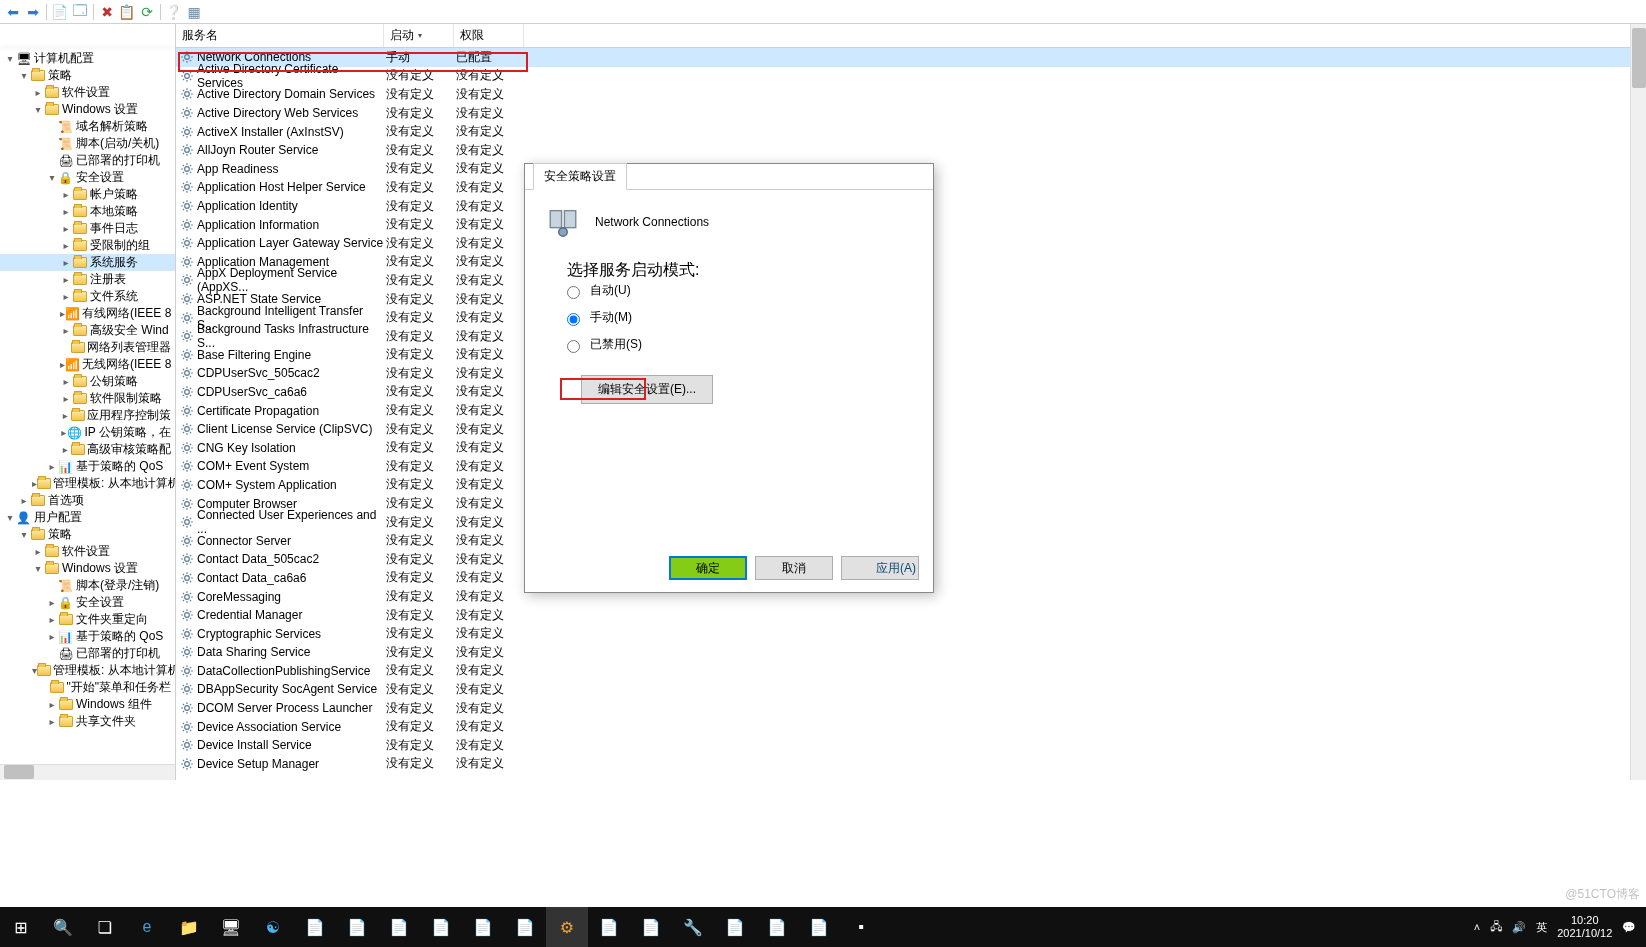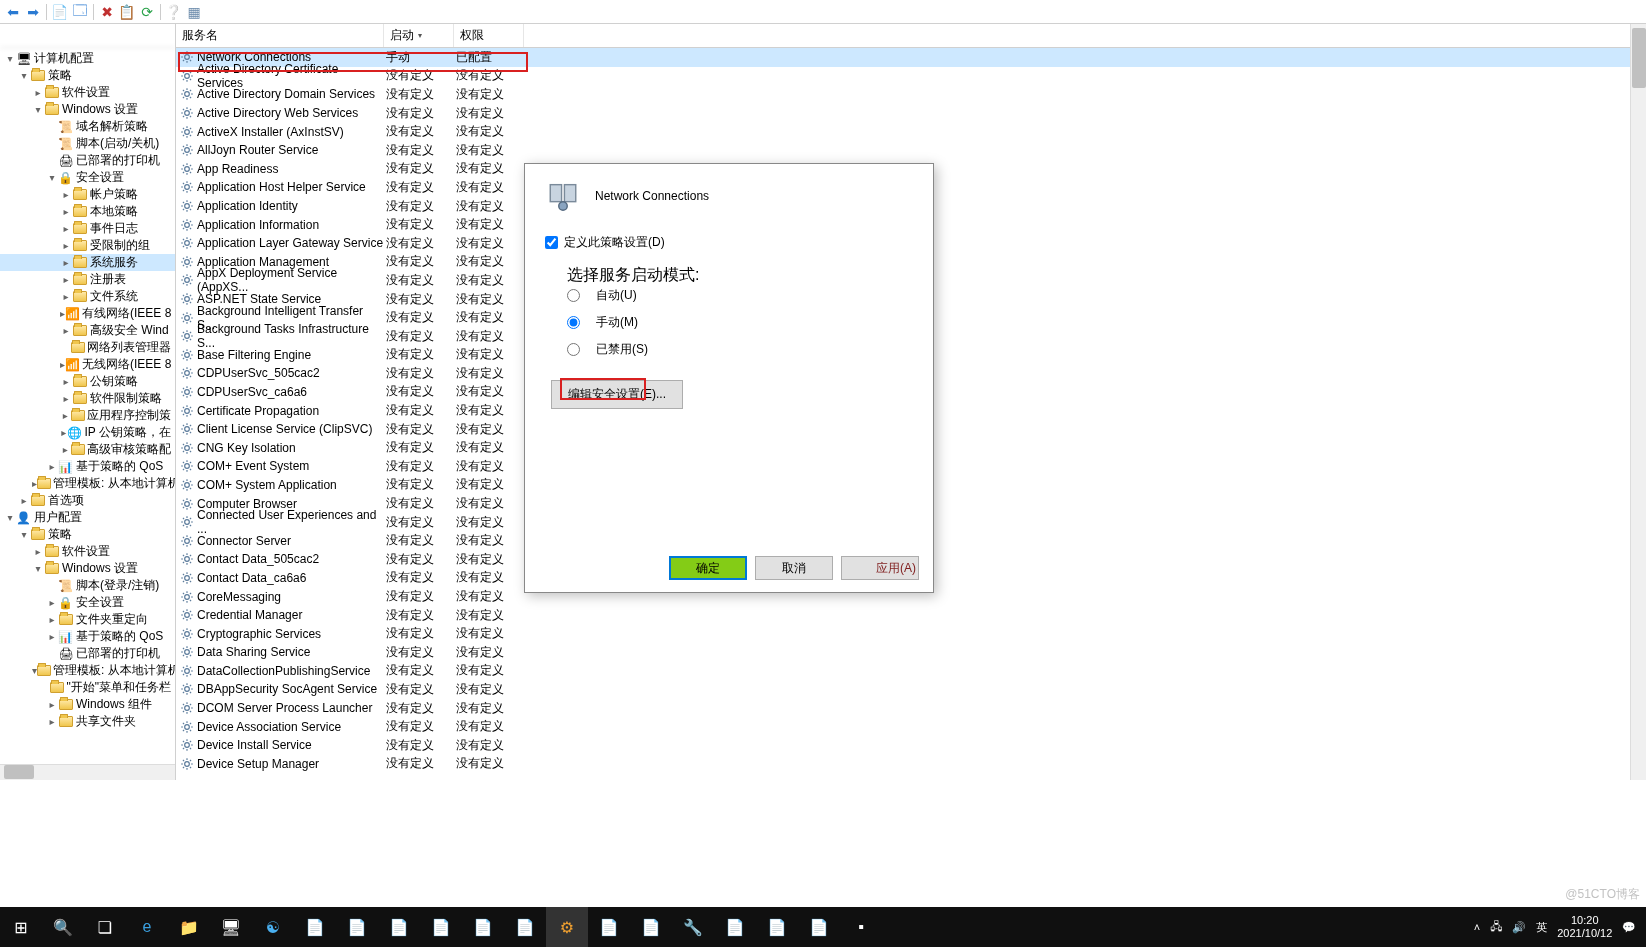--- a/index.html
+++ b/index.html
@@ -49,28 +49,28 @@
 .dialog-title .close{width:28px;text-align:center;cursor:pointer;font-size:14px;}
 .dialog-tabs{height:26px;border-bottom:1px solid #ccc;padding-left:8px;display:flex;align-items:flex-end;}
 .dialog-tab{border:1px solid #ccc;border-bottom:1px solid #fff;padding:4px 10px;background:#fff;position:relative;top:1px;font-size:12px;}
 .dialog-body{padding:14px 20px;}
 .dlg-header{display:flex;align-items:center;gap:14px;margin-bottom:20px;}
 .dlg-header .big-icon{width:36px;height:36px;display:flex;align-items:center;justify-content:center;color:#5a7a9a;}
 .dlg-header .big-icon svg{width:34px;height:34px;}
 .checkbox-row{display:flex;align-items:center;gap:6px;margin-bottom:14px;font-size:12px;}
 .checkbox-row input{width:13px;height:13px;}
 .mode-label{margin-left:22px;margin-bottom:1px;font-size:16px;}
-.radio-row{display:flex;align-items:center;gap:16px;margin-left:22px;margin-bottom:10px;font-size:12px;}
+.radio-row{display:flex;align-items:flex-end;gap:10px;margin-left:22px;margin-bottom:10px;font-size:12px;}
 .radio-row input{width:13px;height:13px;}
 .hl2{position:absolute;left:560px;top:378px;width:86px;height:22px;border:2px solid #d92020;pointer-events:none;}
-.edit-sec-btn{margin-left:6px;margin-top:12px;padding:5px 16px;border:1px solid #adadad;background:#e1e1e1;font-size:12px;cursor:pointer;}
+.edit-sec-btn{margin-left:36px;margin-top:12px;padding:5px 16px;border:1px solid #adadad;background:#e1e1e1;font-size:12px;cursor:pointer;}
 .dialog-buttons{position:absolute;bottom:12px;right:14px;display:flex;gap:8px;}
 .dialog-buttons button{width:78px;height:24px;border:1px solid #adadad;background:#e1e1e1;font-size:12px;cursor:pointer;}
 .dialog-buttons button.primary{border:2px solid #0078d7;background:#84cc16;}
-.dialog-buttons button:disabled{color:#7f1d1d;cursor:default;padding-left:32px;}
+.dialog-buttons button:disabled{color:#0c4a6e;cursor:default;padding-left:32px;}
 
 .blank-strip{height:32px;background:#fff;}
 .taskbar { position:absolute; left:0; right:0; bottom:0; height:40px; background:#101010; display:flex; align-items:center; color:#fff; }
 .taskbar .tb-icon{width:42px;height:40px;display:flex;align-items:center;justify-content:center;font-size:16px;cursor:pointer;}
 .taskbar .tb-icon.active{background:#333;}
 .taskbar .tray{margin-left:auto;display:flex;align-items:center;gap:10px;padding-right:10px;font-size:11px;}
 .tray-time{text-align:center;line-height:1.2;}
 .watermark{position:absolute;right:6px;bottom:44px;color:#999;font-size:12px;opacity:0.6;}
 .app-vscroll{position:absolute;right:0;top:24px;width:16px;height:756px;background:#f0f0f0;border-left:1px solid #ddd;}
 .app-vscroll .thumb{width:14px;height:60px;background:#c0c0c0;margin-top:4px;margin-left:1px;border-radius:2px;}
@@ -880,35 +880,34 @@
   </div>
 </div>
 
 <div class="app-vscroll">
     <div class="thumb"></div>
   </div>
 
 <div class="highlight-box hl1"></div>
 
 <div class="dialog">
+  <div class="dialog-tabs">
+    <div class="dialog-tab">安全策略设置</div>
+  </div>
   <div class="dialog-body">
     <div class="dlg-header">
       <span class="big-icon">
         <svg viewBox="0 0 24 24">
             <rect x="3" y="4" width="8" height="12" fill="#c8d4e0" stroke="#7a8a9a"></rect>
             <rect x="13" y="4" width="8" height="12" fill="#c8d4e0" stroke="#7a8a9a"></rect>
             <circle cx="12" cy="19" r="3" fill="#8aa4c0" stroke="#556a80"></circle>
           </svg>
       </span>
       <span>Network Connections</span>
     </div>
-    <label class="checkbox-row">
-      <input type="checkbox" checked="" style="">
-      <span>定义此策略设置(D)</span>
-    </label>
     <div class="mode-label">选择服务启动模式:</div>
     <label class="radio-row">
       <input type="radio" name="mode" style="">
       <span>自动(U)</span>
     </label>
     <label class="radio-row">
       <input type="radio" name="mode" checked="" style="">
       <span>手动(M)</span>
     </label>
     <label class="radio-row">

